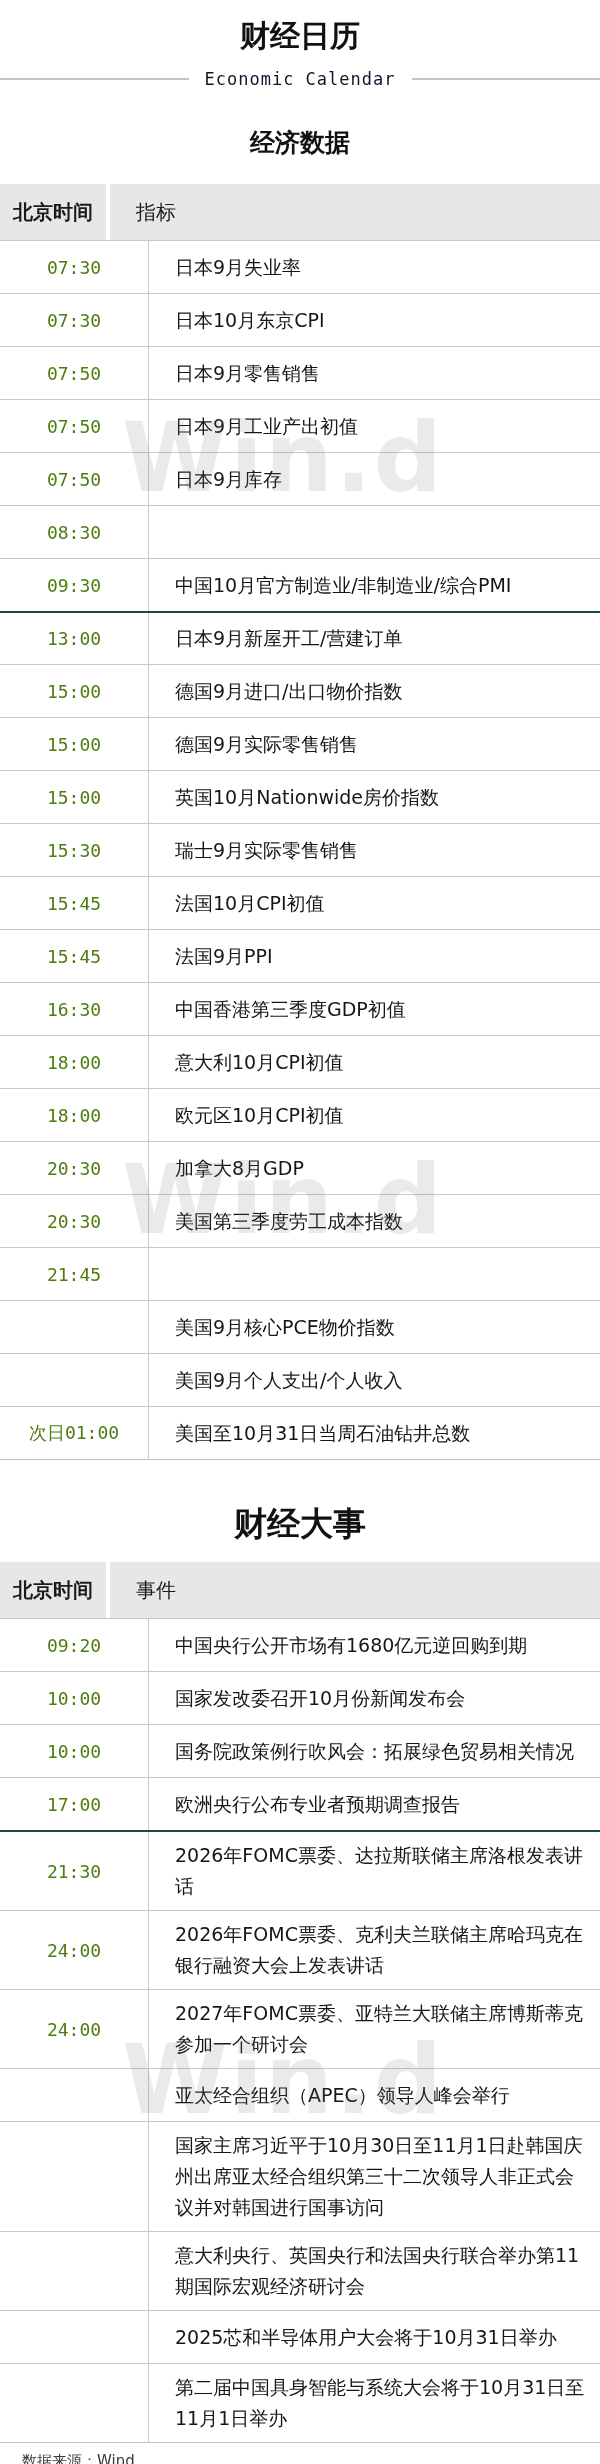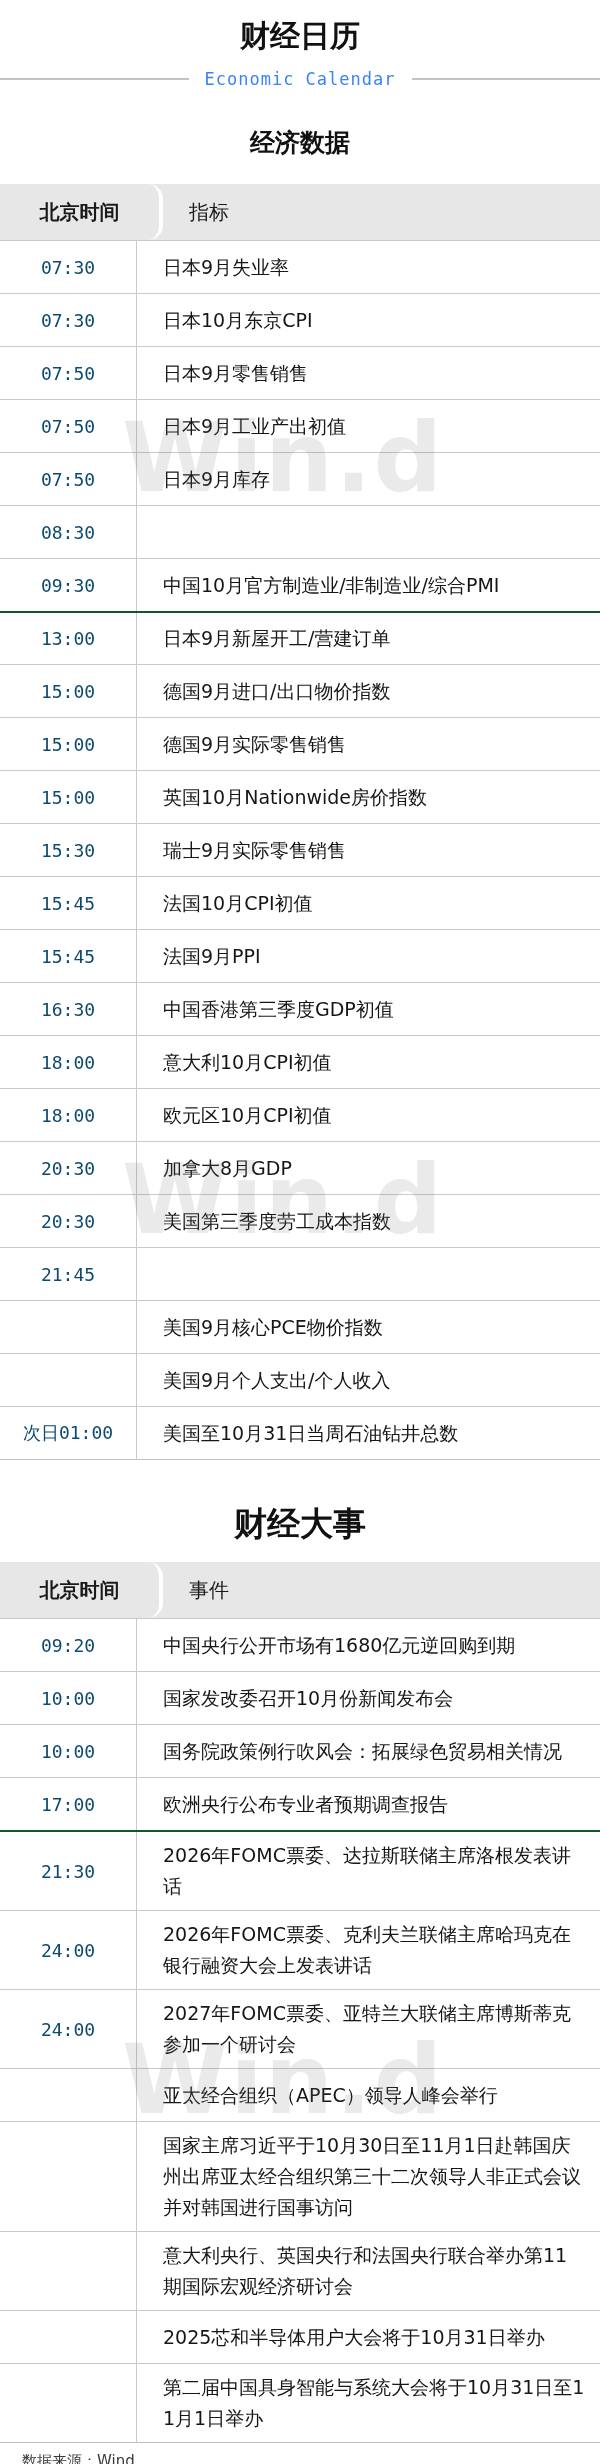--- a/index.html
+++ b/index.html
@@ -31,21 +31,21 @@
   .subtitle-row .hline {
     flex: 1 1 auto;
     height: 2px;
     background: #c4c4c4;
   }
   .subtitle-row .subtitle-text {
     flex: 0 0 auto;
     padding: 0 16px;
     font-family: "DejaVu Sans Mono", monospace;
     font-size: 17px;
-    color: #3b82f6;
+    color: #0f172a;
     letter-spacing: 1px;
     white-space: nowrap;
   }
   
   .section-title {
     font-weight: bold;
     text-align: center;
     color: #111;
   }
   #econ-section-title { margin-top: 36px; font-size: 25px; line-height: 34px; }
@@ -53,57 +53,56 @@
   
   .cal-table { margin-top: 24px; border-bottom: 1px solid #c2c2c2; }
   #events-table { margin-top: 20px; }
   .thead {
     display: flex;
     background: #e7e7e7;
     height: 56px;
     align-items: stretch;
   }
   .thead .th-time {
-    width: 163px;
+    width: 110px;
     box-sizing: border-box;
     border-right: 4px solid #ffffff;
     display: flex;
     align-items: center;
     justify-content: center;
     font-weight: bold;
     font-size: 20px;
-    border-radius: 15px;
   }
   .thead .th-text {
     flex: 1;
     display: flex;
     align-items: center;
     padding-left: 26px;
     font-weight: normal;
     font-size: 20px;
   }
   .row {
     display: flex;
     min-height: 53px;
     box-sizing: border-box;
     border-top: 1px solid #c9c9c9;
     align-items: stretch;
     background: transparent;
   }
   .row.thick { border-top: 2px solid #14532d; }
   .cell-time {
-    width: 137px;
+    width: 149px;
     box-sizing: border-box;
     border-right: 1px solid #c9c9c9;
     display: flex;
     align-items: center;
     justify-content: center;
     font-family: "DejaVu Sans Mono", "DejaVu Sans", monospace;
     font-size: 18px;
-    color: #0c4a6e;
+    color: #4d7c0f;
     text-align: center;
     padding: 4px 16px;
   }
   .cell-text {
     flex: 1;
     display: flex;
     align-items: center;
     padding: 8px 14px 8px 26px;
     font-size: 19px;
     line-height: 31px;

